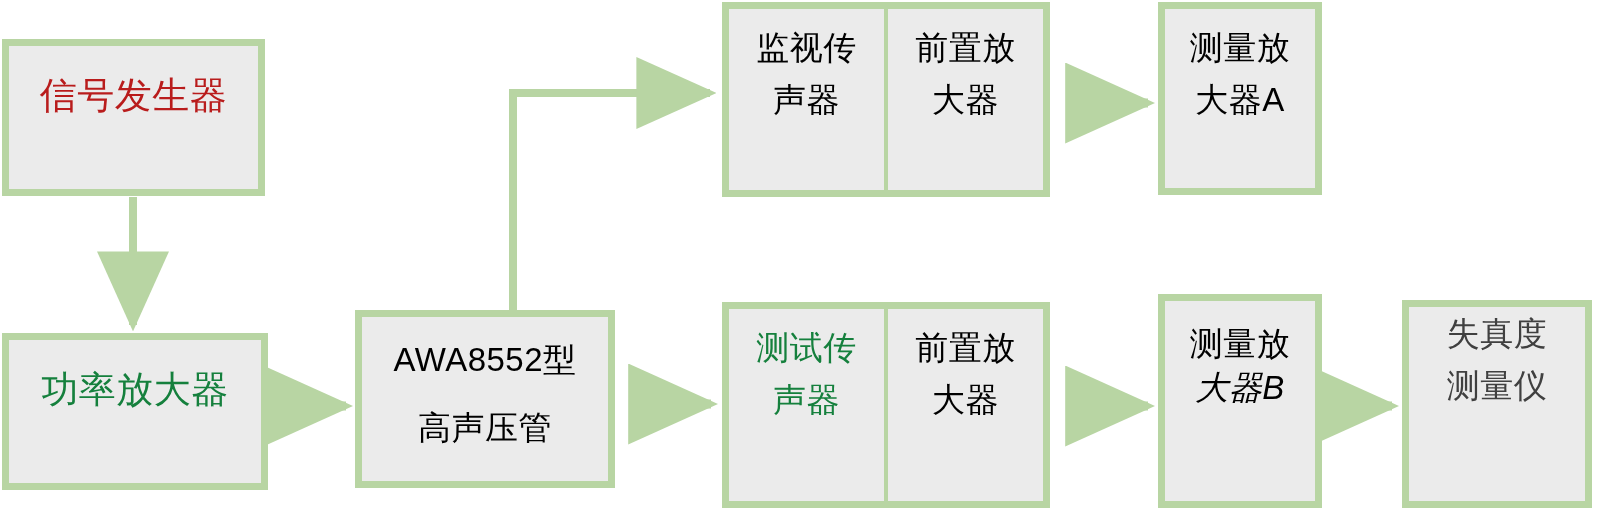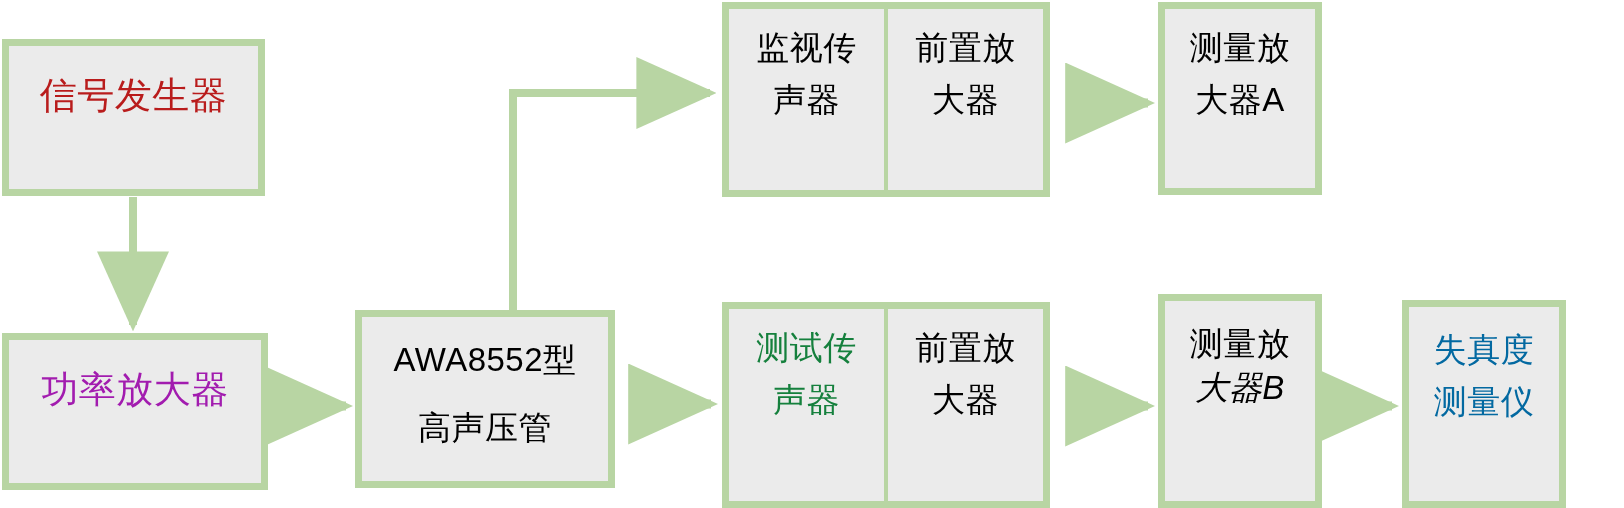--- a/index.html
+++ b/index.html
@@ -97,21 +97,21 @@
 
     <g>
       <path d="M1340,406 L1392,406" stroke="#b8d5a3" stroke-width="9" fill="none" marker-end="url(#ah)"></path>
     </g>
   </svg>
 
   <div class="node" style="padding-top: 26px; left: 2px; top: 39px; width: 263px; height: 157px; font-size: 37px; background: rgb(235, 235, 235); border-color: rgb(184, 213, 163); color: #b91c1c;">
     <span class="line">信号发生器</span>
   </div>
 
-  <div class="node" style="padding-top: 26px; left: 2px; top: 333px; width: 266px; height: 157px; font-size: 37px; background: rgb(235, 235, 235); border-color: rgb(184, 213, 163); color: #a21caf;">
+  <div class="node" style="padding-top: 26px; left: 2px; top: 333px; width: 266px; height: 157px; font-size: 37px; background: rgb(235, 235, 235); border-color: rgb(184, 213, 163); color: #15803d;">
     <span class="line">功率放大器</span>
   </div>
 
   <div class="node" style="padding-top: 22px; left: 355px; top: 310px; width: 260px; height: 178px; font-size: 33px; background: rgb(235, 235, 235); border-color: rgb(184, 213, 163); color: rgb(0, 0, 0); gap: 12px;">
     <span class="line">AWA8552型</span>
     <span class="line" style="margin-top:14px;">高声压管</span>
   </div>
 
   <div class="pair" style="left: 722px; top: 2px; width: 328px; height: 195px;">
     <div class="node seam-right" style="padding-top: 18px; font-size: 33px; background: rgb(235, 235, 235); border-color: rgb(184, 213, 163); color: rgb(0, 0, 0);">
@@ -138,18 +138,18 @@
       <span class="line">前置放</span>
       <span class="line" style="margin-top:10px;">大器</span>
     </div>
   </div>
 
   <div class="node" style="padding-top: 22px; left: 1158px; top: 294px; width: 164px; height: 214px; font-size: 33px; background: rgb(235, 235, 235); border-color: rgb(184, 213, 163); color: rgb(0, 0, 0);">
     <span class="line">测量放</span>
     <span class="line" style="margin-top:2px;font-style:italic;">大器B</span>
   </div>
 
-  <div class="node" style="padding-top: 22px; left: 1402px; top: 300px; width: 164px; height: 208px; font-size: 33px; background: rgb(235, 235, 235); border-color: rgb(184, 213, 163); color: #0369a1;">
+  <div class="node" style="padding-top: 6px; left: 1402px; top: 300px; width: 190px; height: 208px; font-size: 33px; background: rgb(235, 235, 235); border-color: rgb(184, 213, 163); color: #404040;">
     <span class="line">失真度</span>
     <span class="line" style="margin-top:10px;">测量仪</span>
   </div>
 
 </div>
 
 </body></html>

